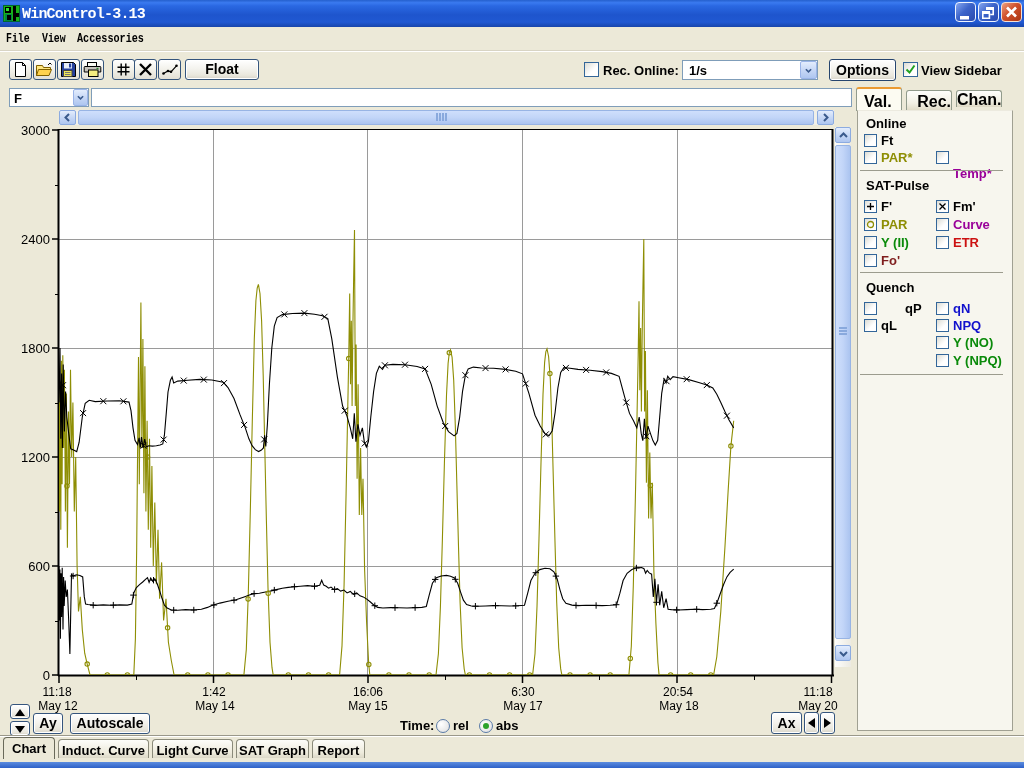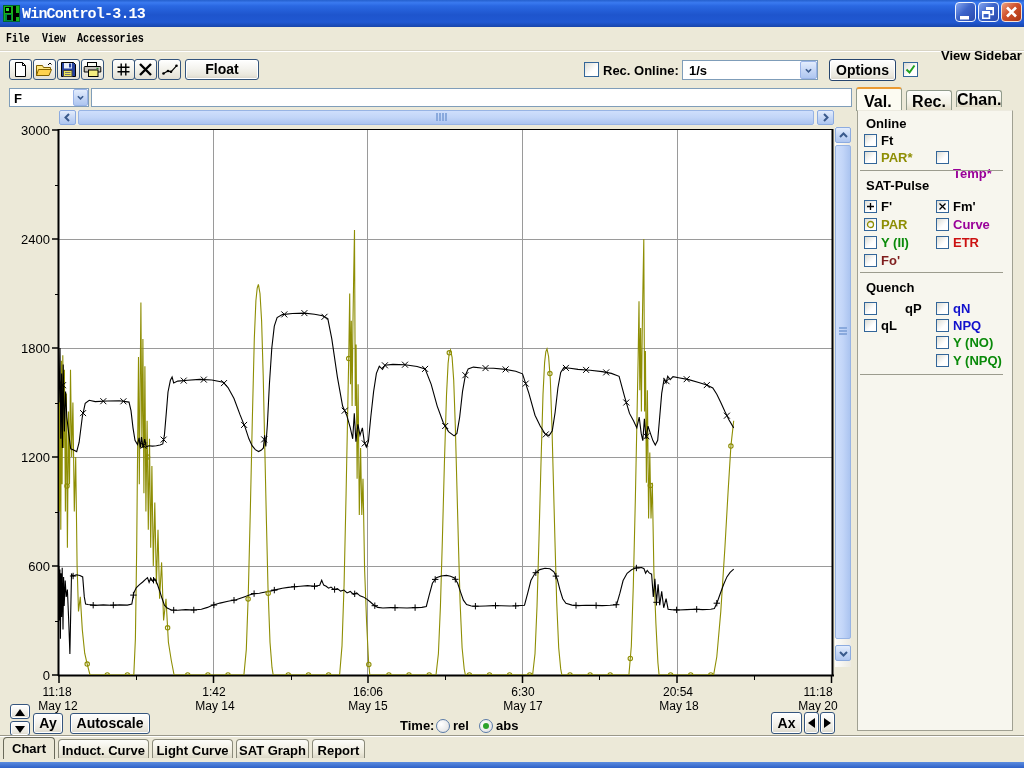--- a/index.html
+++ b/index.html
@@ -125,21 +125,21 @@
 <svg class="chev" viewBox="0 0 8 8">
       <path d="M1 2.5l3 3 3-3" fill="none" stroke="#3a5a8c" stroke-width="1.8"></path>
     </svg>
   </div>
 <div class="btn" style="left:829px;top:59px;width:67px;height:22px;line-height:20px;font-size:14px;border-color:#26456e;">Options</div>
 <div class="cb" style="left:903px;top:62px;width:15px;height:15px;">
 <svg width="13" height="13" viewBox="0 0 13 13">
       <path d="M2.5 6.5l3 3 5-7" fill="none" stroke="#21a121" stroke-width="2"></path>
     </svg>
   </div>
-<div class="abs b" style="left:921px;top:48px;margin-left:20px;">View Sidebar</div>
+<div class="abs b" style="left:921px;top:63px;">View Sidebar</div>
 <div class="inp" style="left:9px;top:88px;width:80px;height:19px;"></div>
 <div class="abs b" style="left:14px;top:91px;">F</div>
 <div class="darr" style="left:73px;top:89px;width:15px;height:17px;">
 <svg class="chev" viewBox="0 0 8 8">
       <path d="M1 2.5l3 3 3-3" fill="none" stroke="#3a5a8c" stroke-width="1.8"></path>
     </svg>
   </div>
 <div class="inp" style="left:91px;top:88px;width:761px;height:19px;"></div>
 <div class="abs" style="left:59px;top:110px;width:775px;height:15px;background:#f1f0e8;"></div>
 <div class="darr" style="left:59px;top:110px;width:17px;height:15px;border-color:#8cabe0;">
@@ -329,21 +329,21 @@
 <path d="M592.9 605.5L599.3 605.5M596.1 602.3L596.1 608.7" stroke="#000" stroke-width="1"></path>
 <path d="M613.0 604.7L619.4 604.7M616.2 601.5L616.2 607.9" stroke="#000" stroke-width="1"></path>
 <path d="M633.2 568.0L639.6 568.0M636.4 564.8L636.4 571.2" stroke="#000" stroke-width="1"></path>
 <path d="M653.3 602.3L659.7 602.3M656.5 599.1L656.5 605.5" stroke="#000" stroke-width="1"></path>
 <path d="M673.4 609.9L679.8 609.9M676.6 606.7L676.6 613.1" stroke="#000" stroke-width="1"></path>
 <path d="M693.5 609.3L699.9 609.3M696.7 606.1L696.7 612.5" stroke="#000" stroke-width="1"></path>
 <path d="M713.6 603.2L720.0 603.2M716.8 600.0L716.8 606.4" stroke="#000" stroke-width="1"></path>
 </g>
 </svg>
 <div class="tab" style="left:856px;top:87px;width:46px;height:24px;background:#fcfbf2;border-color:#919b8c;padding-top:4px;border-top:2px solid #eb9a32;text-align:left;padding-left:7px;">Val.</div>
-<div class="tab" style="left:906px;top:90px;width:46px;height:21px;padding-top:2px;">Rec.</div>
+<div class="tab" style="left:906px;top:90px;width:46px;height:21px;padding-top:2px;text-align:right;">Rec.</div>
 <div class="tab" style="left:956px;top:90px;width:46px;height:17px;padding-top:0;">Chan.</div>
 <div class="abs" style="left:857px;top:110px;width:156px;height:621px;background:#f7f6ee;
  border:1px solid #a0a092;border-top:1px solid #eceadf;"></div>
 <div class="hdr" style="left:866px;top:116px;">Online</div>
 <div class="cb" style="left:864px;top:134px;"></div>
 <div class="abs b" style="left:881px;top:133px;color:#000;">Ft</div>
 <div class="cb" style="left:864px;top:151px;"></div>
 <div class="abs b" style="left:881px;top:150px;color:#8e8e04;">PAR*</div>
 <div class="cb" style="left:936px;top:151px;"></div>
 <div class="abs b" style="left:953px;top:150px;color:#990099;margin-top:16px;">Temp*</div>

